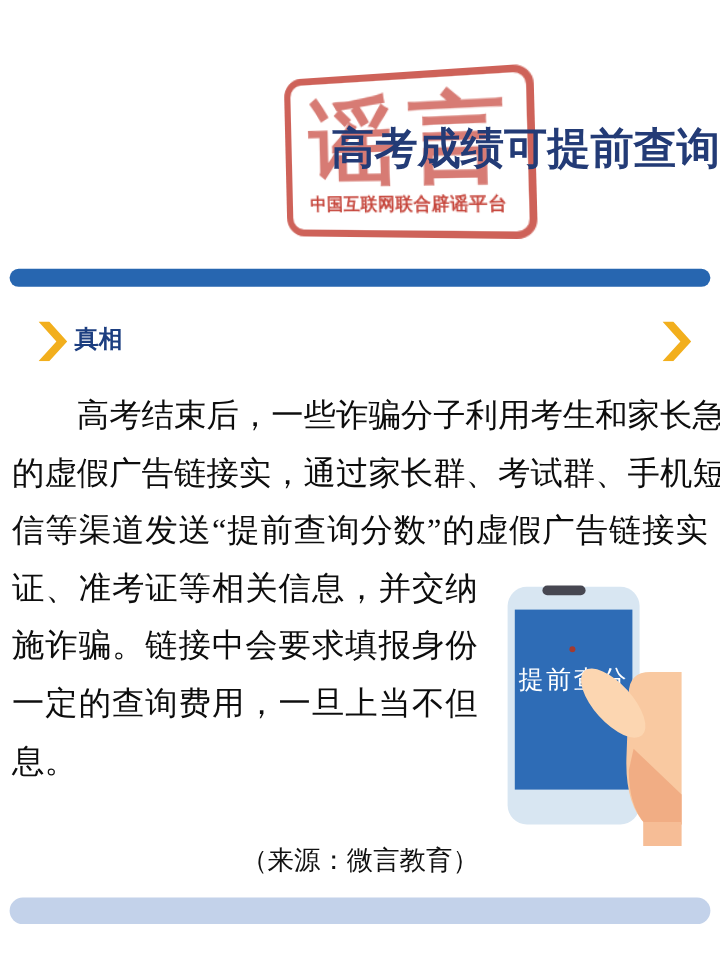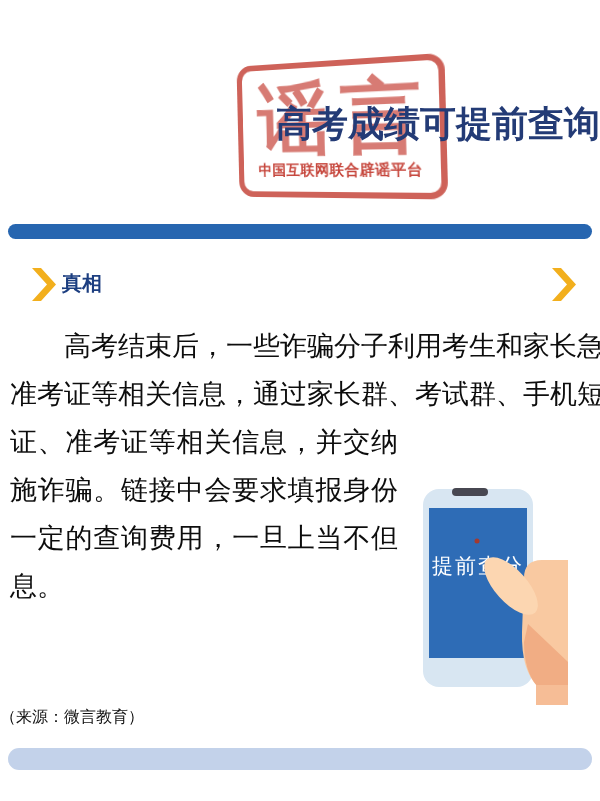--- a/index.html
+++ b/index.html
@@ -53,22 +53,22 @@
   }
   .line{white-space:nowrap;}
   .full{width:580px;text-align:justify;text-align-last:justify;}
   .narrow{width:388px;text-align:justify;text-align-last:justify;}
   .indent{text-indent:54px;}
   .plain{text-align:left;}
   
   .phone-wrap{position:absolute;left:408px;top:482px;z-index:2;}
   
   .source{
-    position:absolute;left:0;top:703px;width:100%;text-align:left;
-    font-size:16px;color:#111111;line-height:28px;
+    position:absolute;left:0;top:703px;width:100%;text-align:center;
+    font-size:22px;color:#111111;line-height:28px;
   }
 </style>
 </head>
 <body>
 
 <div class="page">
 
   <div class="stamp">
     <div class="stamp-big">谣言</div>
     <div class="stamp-small">中国互联网联合辟谣平台</div>
@@ -81,21 +81,22 @@
   <svg class="chevron chevron-left" viewBox="0 0 24 33">
     <polygon points="0,0 9,0 24,16.5 9,33 0,33 15,16.5" fill="#f2af1d"></polygon>
   </svg>
   <div class="truth-label">真相</div>
   <svg class="chevron chevron-right" viewBox="0 0 24 33">
     <polygon points="0,0 9,0 24,16.5 9,33 0,33 15,16.5" fill="#f2af1d"></polygon>
   </svg>
 
   <div class="body-text">
     <div class="line full indent">高考结束后，一些诈骗分子利用考生和家长急</div>
-    <div class="line full">准考证等相关信息，通过家长群、考试群、手机短</div>
+    <div class="line full">的虚假广告链接实，通过家长群、考试群、手机短</div>
+    <div class="line full">信等渠道发送“提前查询分数”的虚假广告链接实</div>
     <div class="line narrow">证、准考证等相关信息，并交纳</div>
     <div class="line narrow">施诈骗。链接中会要求填报身份</div>
     <div class="line narrow">一定的查询费用，一旦上当不但</div>
     <div class="line plain">息。</div>
   </div>
 
   <div class="phone-wrap">
     <svg width="192" height="228" viewBox="0 0 192 228">
 
       <rect x="15" y="7" width="110" height="198" rx="16" fill="#d8e6f2"></rect>

